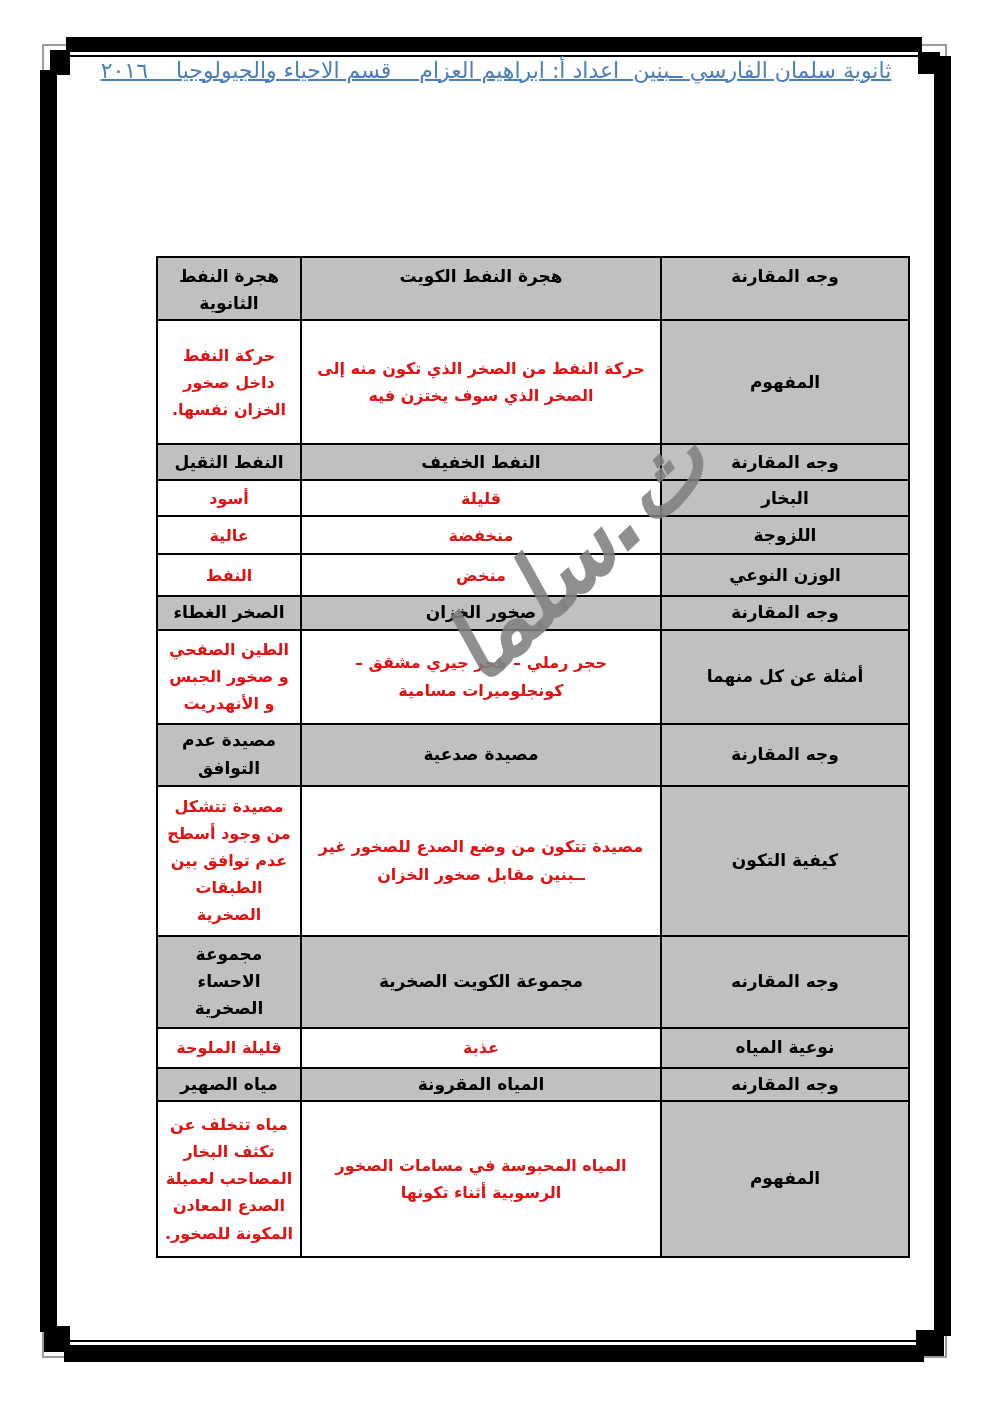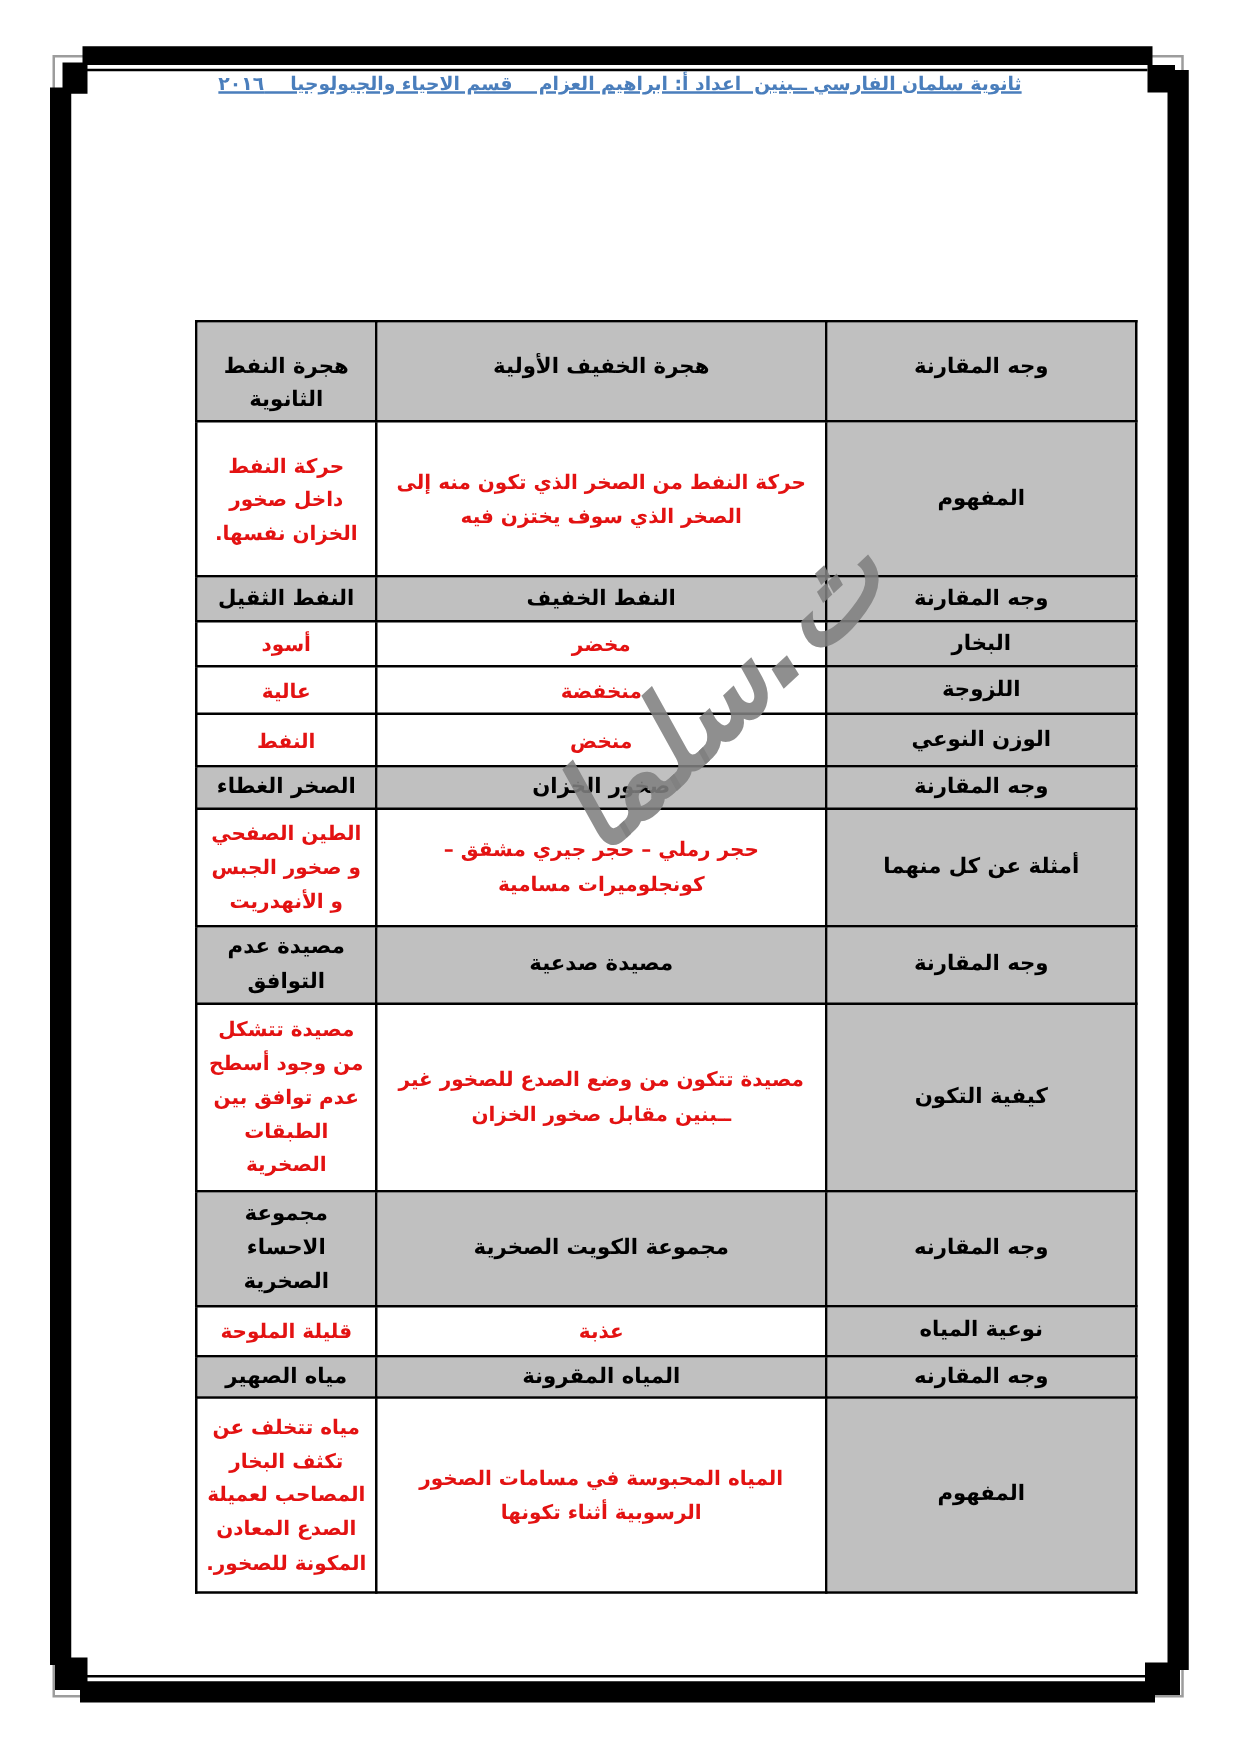--- a/index.html
+++ b/index.html
@@ -6,38 +6,38 @@
   html, body { width:992px; height:1403px; background:#ffffff; font-family:"DejaVu Sans", sans-serif; }
   .page { position:relative; width:992px; height:1403px; overflow:hidden; background:#fff; }
 
   
   .frame-part { position:absolute; background:var(--ink,#000); }
   .frame-gray { position:absolute; left:42px; top:44px; width:905px; height:1314px;
                 border:2px solid #9c9c9c; }
 
   
   .doc-header { position:absolute; top:58px; left:70px; right:70px; text-align:center;
-                direction:rtl; color:var(--blue,#4a7ebc); font-weight:bold; font-size:15px; }
+                direction:rtl; color:var(--blue,#4a7ebc); font-weight:normal; font-size:22px; }
   .doc-header span { text-decoration:underline; text-decoration-thickness:2px; white-space:pre; }
 
   
   .watermark { position:absolute; left:330px; top:498px; width:500px; height:120px;
                text-align:center; direction:rtl; color:rgba(128,128,128,0.88);
                font-size:95px; font-weight:bold; font-style:italic; letter-spacing:3px;
                transform:rotate(-43deg); transform-origin:center center;
                pointer-events:none; z-index:3; }
 
   
   .tbl-wrap { position:absolute; left:156px; top:256px; z-index:2; }
   table.cmp { border-collapse:collapse; table-layout:fixed; direction:rtl; width:752px; }
   table.cmp td { border:2px solid #000; text-align:center; vertical-align:middle;
                  font-weight:bold; padding:2px 6px; overflow:hidden; }
   td.gray { background:var(--gray,#c0c0c0); color:#000; font-size:17px; line-height:1.6; }
   td.red  { background:#fff; color:var(--red,#e31212); font-size:16px; line-height:1.7; }
-  tr.va-top td { vertical-align:top; padding-top:22px; }
+  tr.va-top td { vertical-align:top; padding-top:5px; }
 </style>
 </head>
 <body>
 
 <div class="page">
 
   <div>
     <div class="frame-gray"></div>
     <div class="frame-part" style="left:66px; top:37px;  width:856px; height:15px;"></div>
     <div class="frame-part" style="left:66px; top:55px;  width:852px; height:2px;"></div>
@@ -62,36 +62,36 @@
   <div class="tbl-wrap">
     <table class="cmp">
       <colgroup>
         <col style="width:248px">
         <col style="width:360px">
         <col style="width:144px">
       </colgroup>
       <tbody id="cmp-body">
           <tr class="va-top" style="height: 62px;">
             <td class="gray">وجه المقارنة</td>
-            <td class="gray">هجرة الخفيف الأولية</td>
+            <td class="gray">هجرة النفط الكويت</td>
             <td class="gray">هجرة النفط الثانوية</td>
           </tr>
           <tr style="height: 124px;">
             <td class="gray">المفهوم</td>
             <td class="red">حركة النفط من الصخر الذي تكون منه إلى الصخر الذي سوف يختزن فيه</td>
             <td class="red">حركة النفط داخل صخور الخزان نفسها.</td>
           </tr>
           <tr style="height: 36px;">
             <td class="gray">وجه المقارنة</td>
             <td class="gray">النفط الخفيف</td>
             <td class="gray">النفط الثقيل</td>
           </tr>
           <tr style="height: 36px;">
             <td class="gray">البخار</td>
-            <td class="red">مخضر</td>
+            <td class="red">قليلة</td>
             <td class="red">أسود</td>
           </tr>
           <tr style="height: 38px;">
             <td class="gray">اللزوجة</td>
             <td class="red">منخفضة</td>
             <td class="red">عالية</td>
           </tr>
           <tr style="height: 42px;">
             <td class="gray">الوزن النوعي</td>
             <td class="red">منخض</td>

